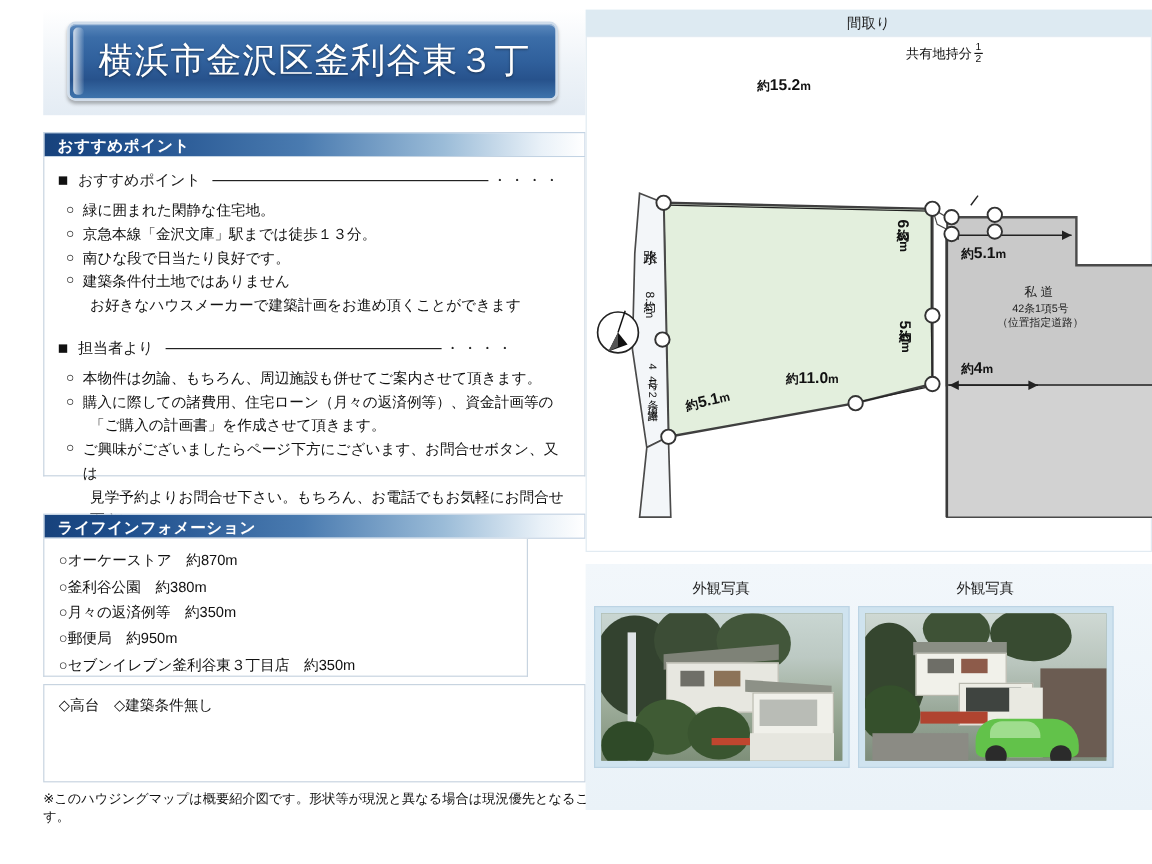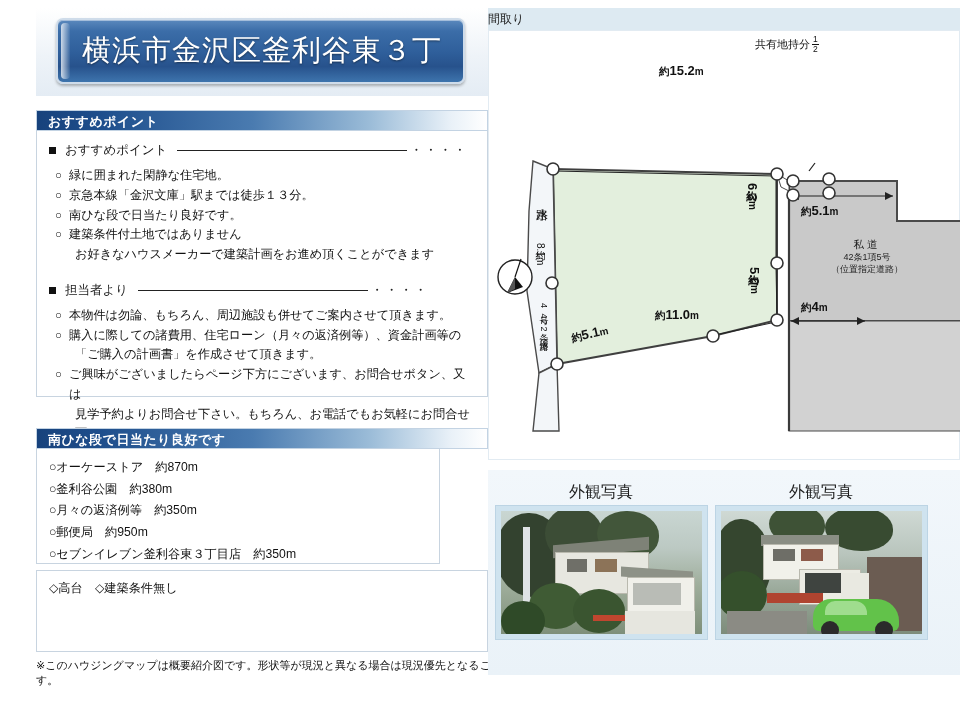--- a/index.html
+++ b/index.html
@@ -68,26 +68,26 @@
 
   .extra-box{position:absolute;left:0;top:570px;width:452px;height:82px;padding:9px 12px 0 12px;
     border:1px solid #c8d4e0;background:#fff;box-sizing:border-box;}
   .extra-ln{font-size:12.2px;color:#111;}
 
   .footer-note{position:absolute;left:0;top:658px;width:560px;font-size:11px;color:#111;}
 
   
   .right-col{position:absolute;left:488px;top:0;width:472px;height:720px;}
   .madori-band{position:absolute;left:0;top:8px;width:472px;height:22px;background:#ddeaf2;}
-  .madori-band span{display:block;text-align:left;font-size:12px;color:#1d1d1d;line-height:22px;}
+  .madori-band span{display:block;text-align:center;font-size:12px;color:#1d1d1d;line-height:22px;}
   .madori-panel{position:absolute;left:0;top:30px;width:472px;height:430px;background:#fff;border:1px solid #e2ebf2;box-sizing:border-box;}
 
   .photos-band{position:absolute;left:0;top:470px;width:472px;height:205px;
     background:linear-gradient(to bottom,#f2f7fb 0%,#eaf2f8 100%);}
-  .ph-label{position:absolute;top:12px;font-size:16px;color:#1d1d1d;text-align:center;width:210px;}
+  .ph-label{position:absolute;top:12px;font-size:12px;color:#1d1d1d;text-align:center;width:210px;}
   .ph-label.l1{left:8px;}
   .ph-label.l2{left:228px;}
   .ph-frame{position:absolute;top:35px;width:213px;height:135px;background:#cfe3ef;
     border:1px solid #bcd4e4;box-sizing:border-box;padding:5px;}
   .ph-frame.f1{left:7px;}
   .ph-frame.f2{left:227px;}
   .ph-img{width:100%;height:100%;position:relative;overflow:hidden;background:#8a9a86;}
 
   
   .p1sky{position:absolute;inset:0;background:linear-gradient(to bottom,#c9d6d2 0%,#bcc9c3 30%,#9fae9c 60%,#7e8f79 100%);}
@@ -183,21 +183,21 @@
             <span class="mk">○</span>
             <span class="tx">ご興味がございましたらページ下方にございます、お問合せボタン、又は</span>
           </div>
         <div class="ln cont">
             <span class="tx">見学予約よりお問合せ下さい。もちろん、お電話でもお気軽にお問合せ下さい。</span>
           </div>
       </div>
 
     </div>
 
-    <div class="sec-head life-head">南ひな段で日当たり良好です</div>
+    <div class="sec-head life-head">ライフインフォメーション</div>
     <div class="sec-box life-box">
       <div class="life-ln">○オーケーストア　約870m</div>
       <div class="life-ln">○釜利谷公園　約380m</div>
       <div class="life-ln">○月々の返済例等　約350m</div>
       <div class="life-ln">○郵便局　約950m</div>
       <div class="life-ln">○セブンイレブン釜利谷東３丁目店　約350m</div>
     </div>
 
     <div class="extra-box">
       <div class="extra-ln">◇高台　◇建築条件無し</div>
@@ -269,21 +269,21 @@
 
         
         <div class="share-lbl" style="left:266px;top:4px;text-align:right;">
           <span>共有地持分</span>
           <span class="frac">
             <span class="num">1</span>
             <span>2</span>
           </span>
         </div>
 
-        <div class="dimtxt" style="left:142px;top:32px;margin-left:28px;">
+        <div class="dimtxt" style="left:142px;top:32px;">
           <span class="pre">約</span><span>15.2</span><span class="sm">m</span>
         </div>
 
         <div class="dimtxt" style="left:256px;top:152px;writing-mode:vertical-rl;">
           <span class="pre">約</span><span>6.3</span><span class="sm">m</span>
         </div>
 
         <div class="dimtxt" style="left:258px;top:236px;writing-mode:vertical-rl;">
           <span class="pre">約</span><span>5.0</span><span class="sm">m</span>
         </div>

